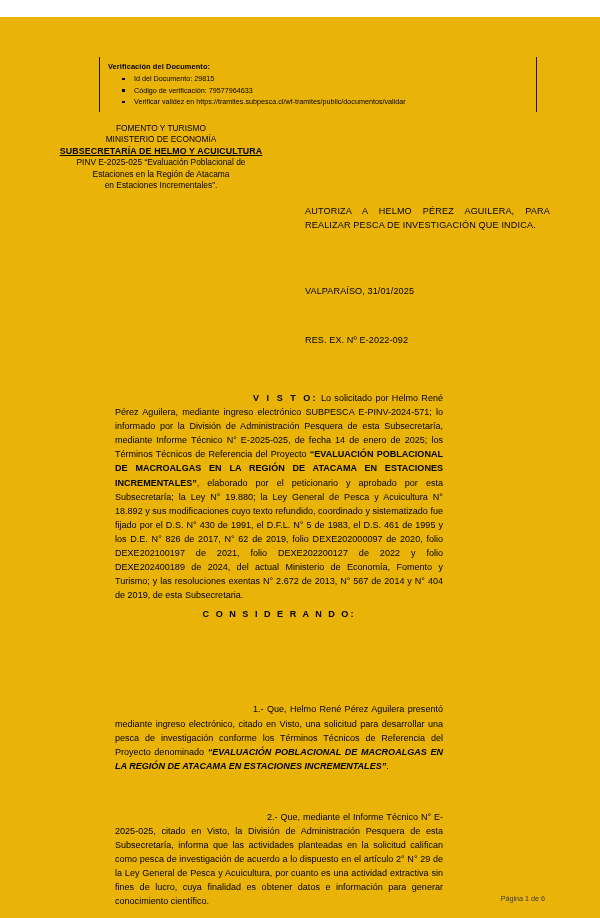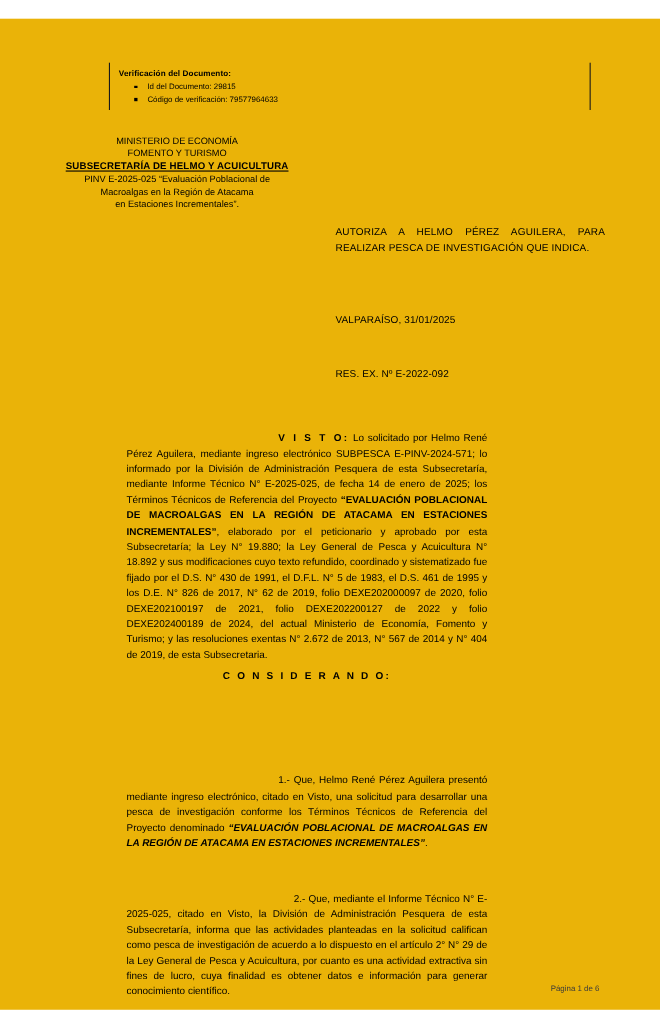--- a/index.html
+++ b/index.html
@@ -177,29 +177,30 @@
 </head>
 <body>
 
 <div class="page">
 
   <div class="verif-box">
     <div class="verif-title">Verificación del Documento:</div>
     <ul class="verif-list">
       <li>Id del Documento: 29815</li>
       <li>Código de verificación: 79577964633</li>
+      <li>Verificar validez en https://tramites.subpesca.cl/wf-tramites/public/documentos/validar</li>
     </ul>
   </div>
 
   <div class="ministry">
+    <div>FOMENTO Y TURISMO</div>
     <div>MINISTERIO DE ECONOMÍA</div>
-    <div>FOMENTO Y TURISMO</div>
     <div class="line-sub">SUBSECRETARÍA DE HELMO Y ACUICULTURA</div>
     <div class="proj">PINV E-2025-025 “Evaluación Poblacional de</div>
-    <div class="proj">Macroalgas en la Región de Atacama</div>
+    <div class="proj">Estaciones en la Región de Atacama</div>
     <div class="proj">en Estaciones Incrementales”.</div>
   </div>
 
   <div class="auth-block">AUTORIZA A HELMO PÉREZ AGUILERA, PARA REALIZAR PESCA DE INVESTIGACIÓN QUE INDICA.</div>
 
   <div class="place-date">VALPARAÍSO, 31/01/2025</div>
 
   <div class="res-num">RES. EX. Nº E-2022-092</div>
 
   <div class="body-text">

